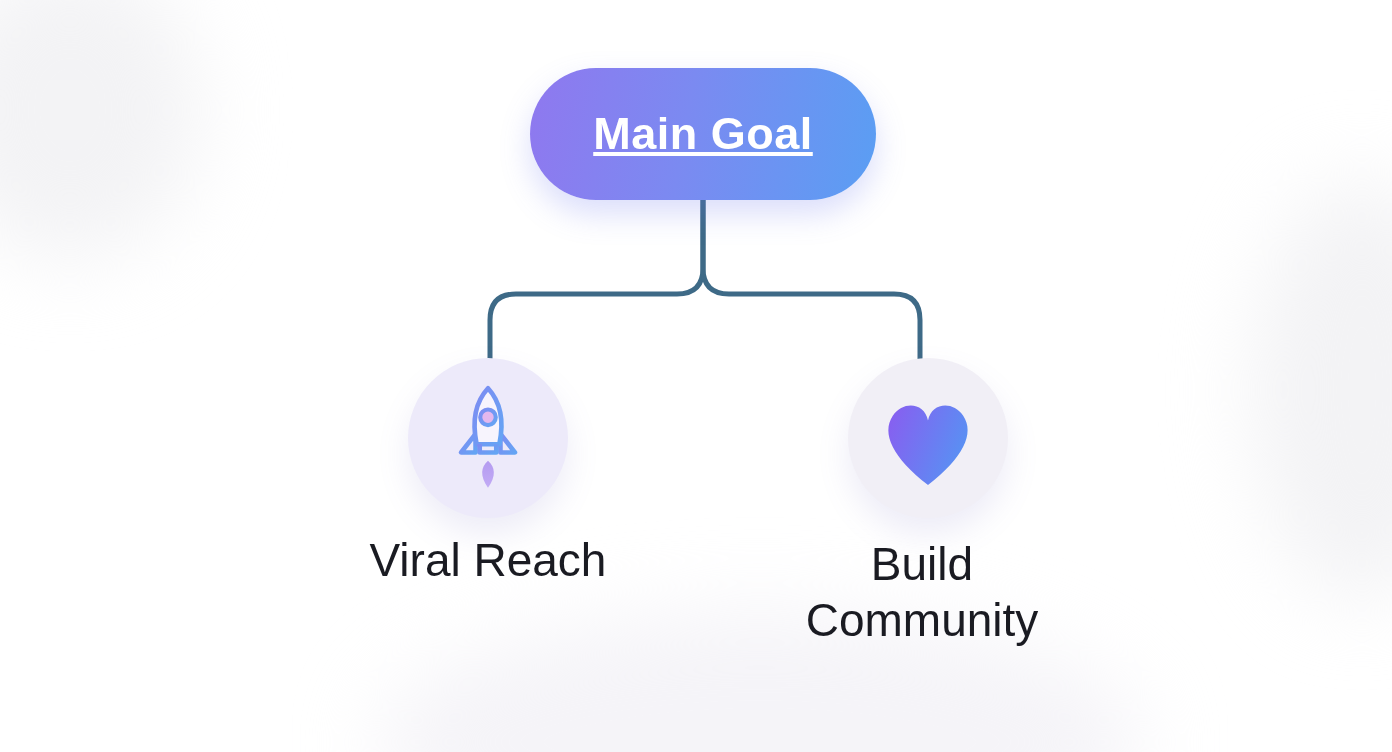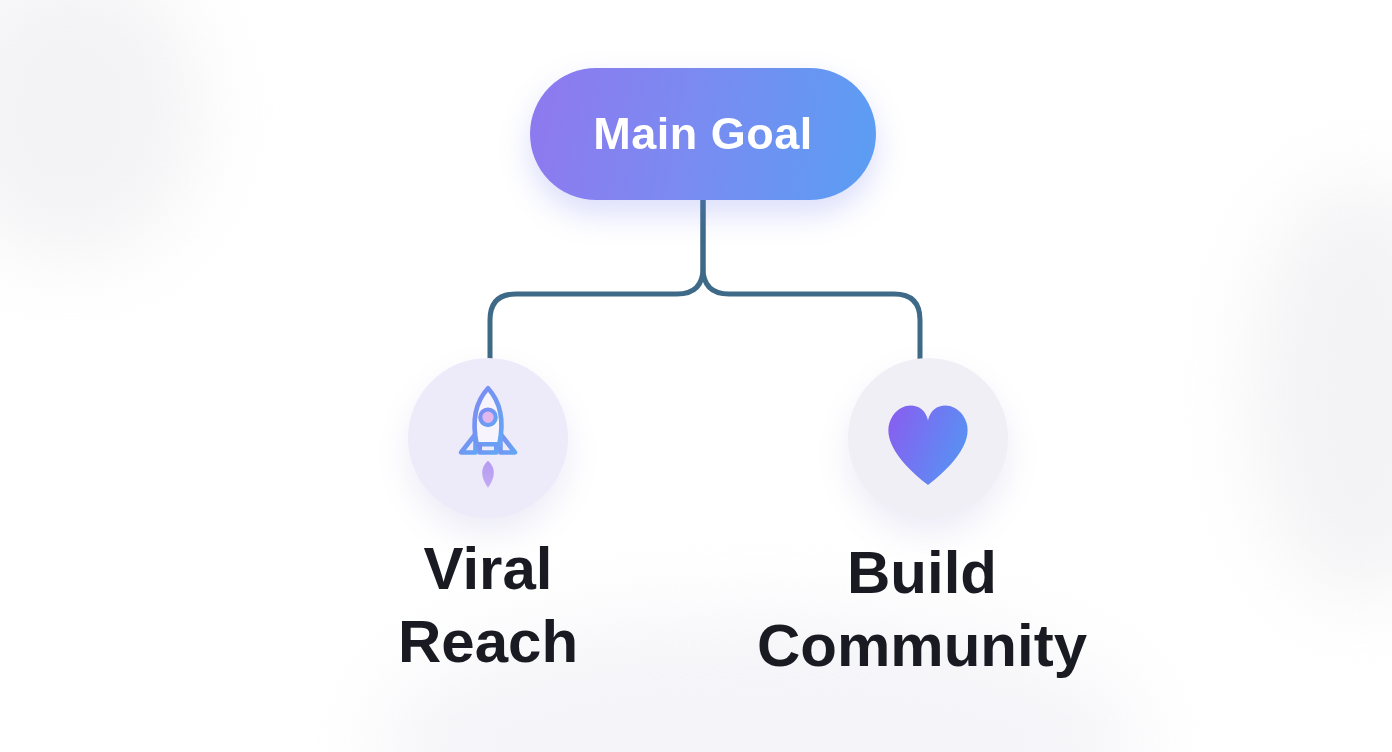--- a/index.html
+++ b/index.html
@@ -45,20 +45,21 @@
     align-items: center;
     justify-content: center;
     box-shadow: 0 14px 30px rgba(110, 125, 240, 0.25);
     z-index: 2;
   }
   .root-node .root-label {
     color: #ffffff;
     font-size: 45px;
     font-weight: 700;
     letter-spacing: 0.5px;
+    text-decoration: underline;
   }
 
   .child-circle {
     position: absolute;
     width: 160px;
     height: 160px;
     border-radius: 50%;
     display: flex;
     align-items: center;
     justify-content: center;
@@ -72,22 +73,22 @@
   }
   .child-circle.right {
     left: 848px;
     top: 358px;
     background: #f1eff6;
   }
 
   .child-label {
     position: absolute;
     text-align: center;
-    font-size: 60px;
-    font-weight: 700;
+    font-size: 46px;
+    font-weight: 400;
     color: #1a1b22;
     line-height: 1.22;
     z-index: 2;
   }
   .child-label.left {
     left: 338px;
     top: 532px;
     width: 300px;
   }
   .child-label.right {

